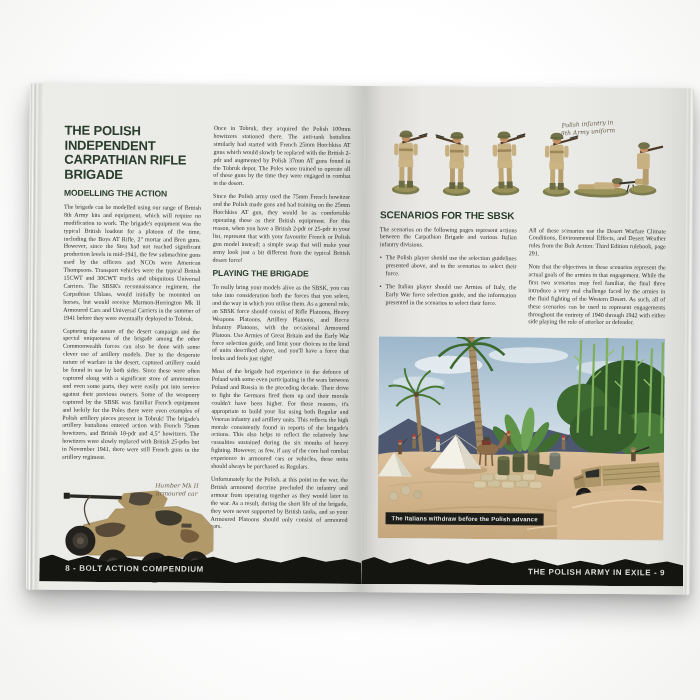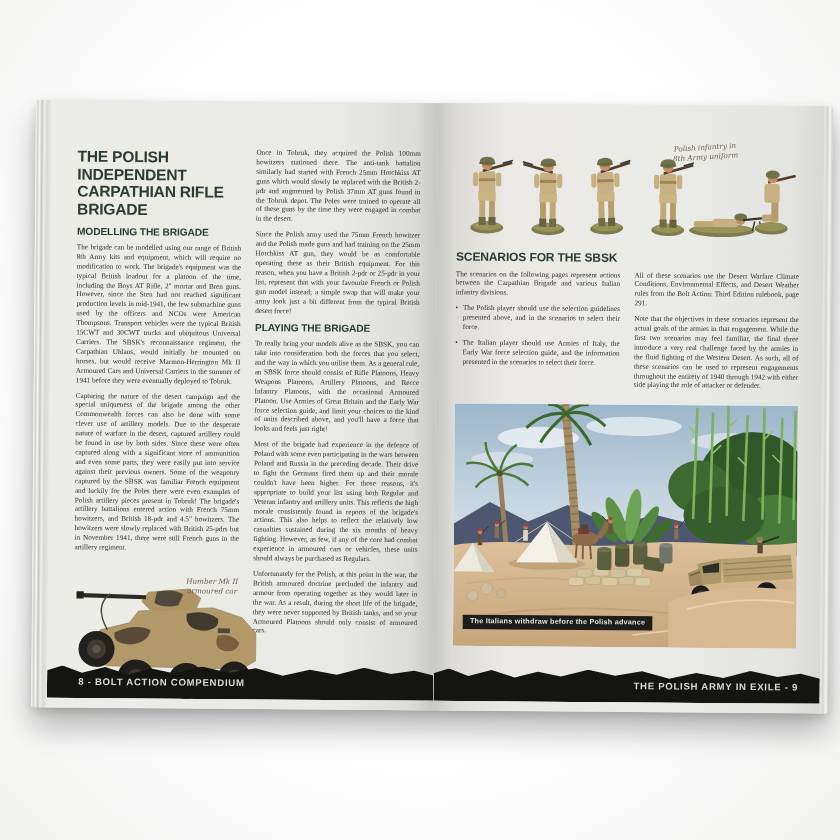--- a/index.html
+++ b/index.html
@@ -52,21 +52,21 @@
 <div class="stage">
   <div class="book">
 
     <div class="edge-left"></div>
 
     <div class="page page-left">
       <div class="content-left">
         <div class="cols">
           <div class="col">
             <h1 class="title">THE POLISH INDEPENDENT CARPATHIAN RIFLE BRIGADE</h1>
-            <h2 class="h-green">MODELLING THE BRIGADE</h2>
+            <h2 class="h-green">MODELLING THE ACTION</h2>
             <p class="body">The brigade can be modelled using our range of British 8th Army kits and equipment, which will require no modification to work. The brigade's equipment was the typical British loadout for a platoon of the time, including the Boys AT Rifle, 2" mortar and Bren guns. However, since the Sten had not reached significant production levels in mid-1941, the few submachine guns used by the officers and NCOs were American Thompsons. Transport vehicles were the typical British 15CWT and 30CWT trucks and ubiquitous Universal Carriers. The SBSK's reconnaissance regiment, the Carpathian Uhlans, would initially be mounted on horses, but would receive Marmon-Herrington Mk II Armoured Cars and Universal Carriers in the summer of 1941 before they were eventually deployed to Tobruk.</p>
             <p class="body">Capturing the nature of the desert campaign and the special uniqueness of the brigade among the other Commonwealth forces can also be done with some clever use of artillery models. Due to the desperate nature of warfare in the desert, captured artillery could be found in use by both sides. Since these were often captured along with a significant store of ammunition and even some parts, they were easily put into service against their previous owners. Some of the weaponry captured by the SBSK was familiar French equipment and luckily for the Poles there were even examples of Polish artillery pieces present in Tobruk! The brigade's artillery battalions entered action with French 75mm howitzers, and British 18-pdr and 4.5" howitzers. The howitzers were slowly replaced with British 25-pdrs but in November 1941, there were still French guns in the artillery regiment.</p>
 
             <figure class="car-fig">
               <svg width="158" height="124" viewBox="0 0 158 124">
                 <ellipse cx="80" cy="104" rx="70" ry="8" fill="#3c362c" opacity="0.3"></ellipse>
                 <g>
                   <path d="M20,72 L28,58 L52,52 L60,42 L122,39 L146,47 L158,60 L159,82 L146,90 L34,88 L20,82 Z" fill="#b1996a" stroke="#8f7a50" stroke-width="0.5"></path>
                   <path d="M40,60 q18,-8 30,-2 q-2,10 -16,12 q-16,0 -14,-10 Z" fill="#584a36"></path>
                   <path d="M100,44 q16,-4 26,4 q2,8 -10,10 q-18,0 -16,-14 Z" fill="#3e3a2e"></path>

